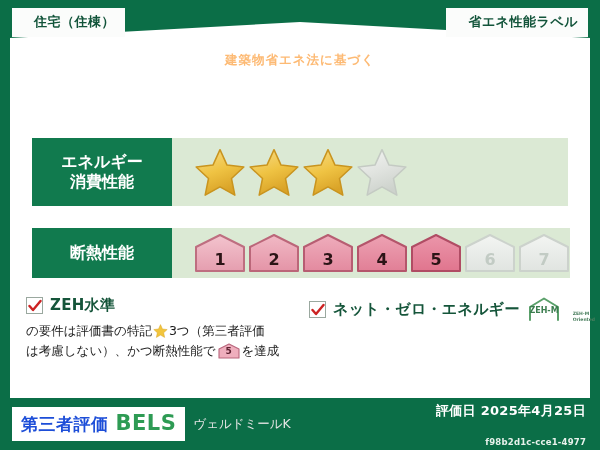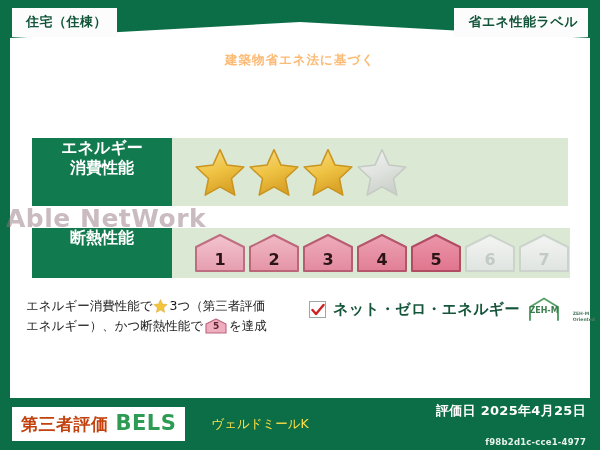--- a/index.html
+++ b/index.html
@@ -26,21 +26,21 @@
   }
 
   
   .tag {
     position:absolute;
     top:8px;
     background:#fbfcfb;
     color:#12543a;
     font-size:13px;
     font-weight:bold;
-    padding:5px 10px 6px 14px;
+    padding:5px 10px 6px 22px;
     letter-spacing:0.5px;
     white-space:nowrap;
     z-index:6;
   }
   #tag-left { left:12px; }
   #tag-right { right:12px; }
 
   
   #title-block {
     position:absolute;
@@ -73,20 +73,21 @@
   #row-energy { top:138px; height:68px; }
   #row-insulation { top:228px; height:50px; }
 
   .row-label {
     background:#117a4e;
     color:#ffffff;
     font-weight:bold;
     display:flex;
     flex-direction:column;
     align-items:center;
+    justify-content:center;
     line-height:1.25;
     flex:0 0 140px;
   }
   #label-energy { font-size:16px; }
   #label-insulation { font-size:16px; }
   .row-label .ln { display:block; white-space:nowrap; }
 
   .row-value {
     flex:1;
     background:#dbe9d4;
@@ -177,33 +178,33 @@
     background:#ffffff;
     margin-left:12px;
     padding:4px 9px 5px 9px;
     display:flex;
     align-items:baseline;
     gap:7px;
   }
   #bels-label {
     font-size:17px;
     font-weight:bold;
-    color:#c2410c;
+    color:#1d4ed8;
     letter-spacing:0.5px;
   }
   #bels-mark {
     font-size:21px;
     font-weight:bold;
     color:#2e9b54;
     letter-spacing:0.5px;
   }
   #building-name {
-    color:#fde047;
+    color:#e5e5e5;
     font-size:12.5px;
-    margin-left:26px;
+    margin-left:8px;
     white-space:nowrap;
   }
   #bottom-right {
     margin-left:auto;
     margin-right:14px;
     text-align:right;
     color:#ffffff;
     font-weight:bold;
   }
   #eval-date { font-size:13px; letter-spacing:0.3px; }
@@ -377,25 +378,33 @@
             </svg>
             <span class="house-num num-off">7</span>
           </div>
         </div>
     </div>
   </div>
 
   <div id="criteria">
 
     <div class="crit-col">
+      <div class="crit-head">
+        <span class="checkbox">
+          <svg width="14" height="14" viewBox="0 0 14 14">
+            <path d="M1.5 7 L5 11 L12.5 2" stroke="#cc2222" stroke-width="2.4" fill="none" stroke-linecap="round" stroke-linejoin="round"></path>
+          </svg>
+        </span>
+        <span class="crit-title">ZEH水準</span>
+      </div>
       <div class="crit-body">
-        <span>エネルギー消費性能で</span><svg class="inline-star" width="15" height="14" viewBox="0 0 24 23">
+        <span>の要件は評価書の特記</span><svg class="inline-star" width="15" height="14" viewBox="0 0 24 23">
             <path d="M12 1 L15.2 8.2 L23 9.1 L17.2 14.4 L18.8 22 L12 18.2 L5.2 22 L6.8 14.4 L1 9.1 L8.8 8.2 Z" fill="#f2c53d" stroke="#d9a62a" stroke-width="0.8" stroke-linejoin="round"></path>
           </svg><span>3つ（第三者評価</span><br>
-        <span>エネルギー）、かつ断熱性能で</span><span class="inline-house"><svg width="22" height="16" viewBox="0 0 22 16">
+        <span>は考慮しない）、かつ断熱性能で</span><span class="inline-house"><svg width="22" height="16" viewBox="0 0 22 16">
               <path d="M1 15 L1 6 L11 1 L21 6 L21 15 Z" fill="#efaebd" stroke="#b9667d" stroke-width="1.1" stroke-linejoin="round"></path>
             </svg><span class="ihn">5</span></span><span>を達成</span>
       </div>
     </div>
 
     <div class="crit-col">
       <div class="crit-head">
         <span class="checkbox">
           <svg width="14" height="14" viewBox="0 0 14 14">
             <path d="M1.5 7 L5 11 L12.5 2" stroke="#cc2222" stroke-width="2.4" fill="none" stroke-linecap="round" stroke-linejoin="round"></path>
@@ -409,21 +418,20 @@
           </svg>
           <span class="zeh-sub">
             <span>ZEH-M</span><br>
             <span>Oriented</span>
           </span>
         </span>
       </div>
     </div>
   </div>
 
-  <div id="watermark">Able NetWork</div>
 
   <div id="bottom-bar">
     <div id="bels-box">
       <span id="bels-label">第三者評価</span>
       <span id="bels-mark">BELS</span>
     </div>
     <div id="building-name">ヴェルドミールK</div>
     <div id="bottom-right">
       <div id="eval-date">評価日 2025年4月25日</div>
       <div id="eval-id">f98b2d1c-cce1-4977</div>

